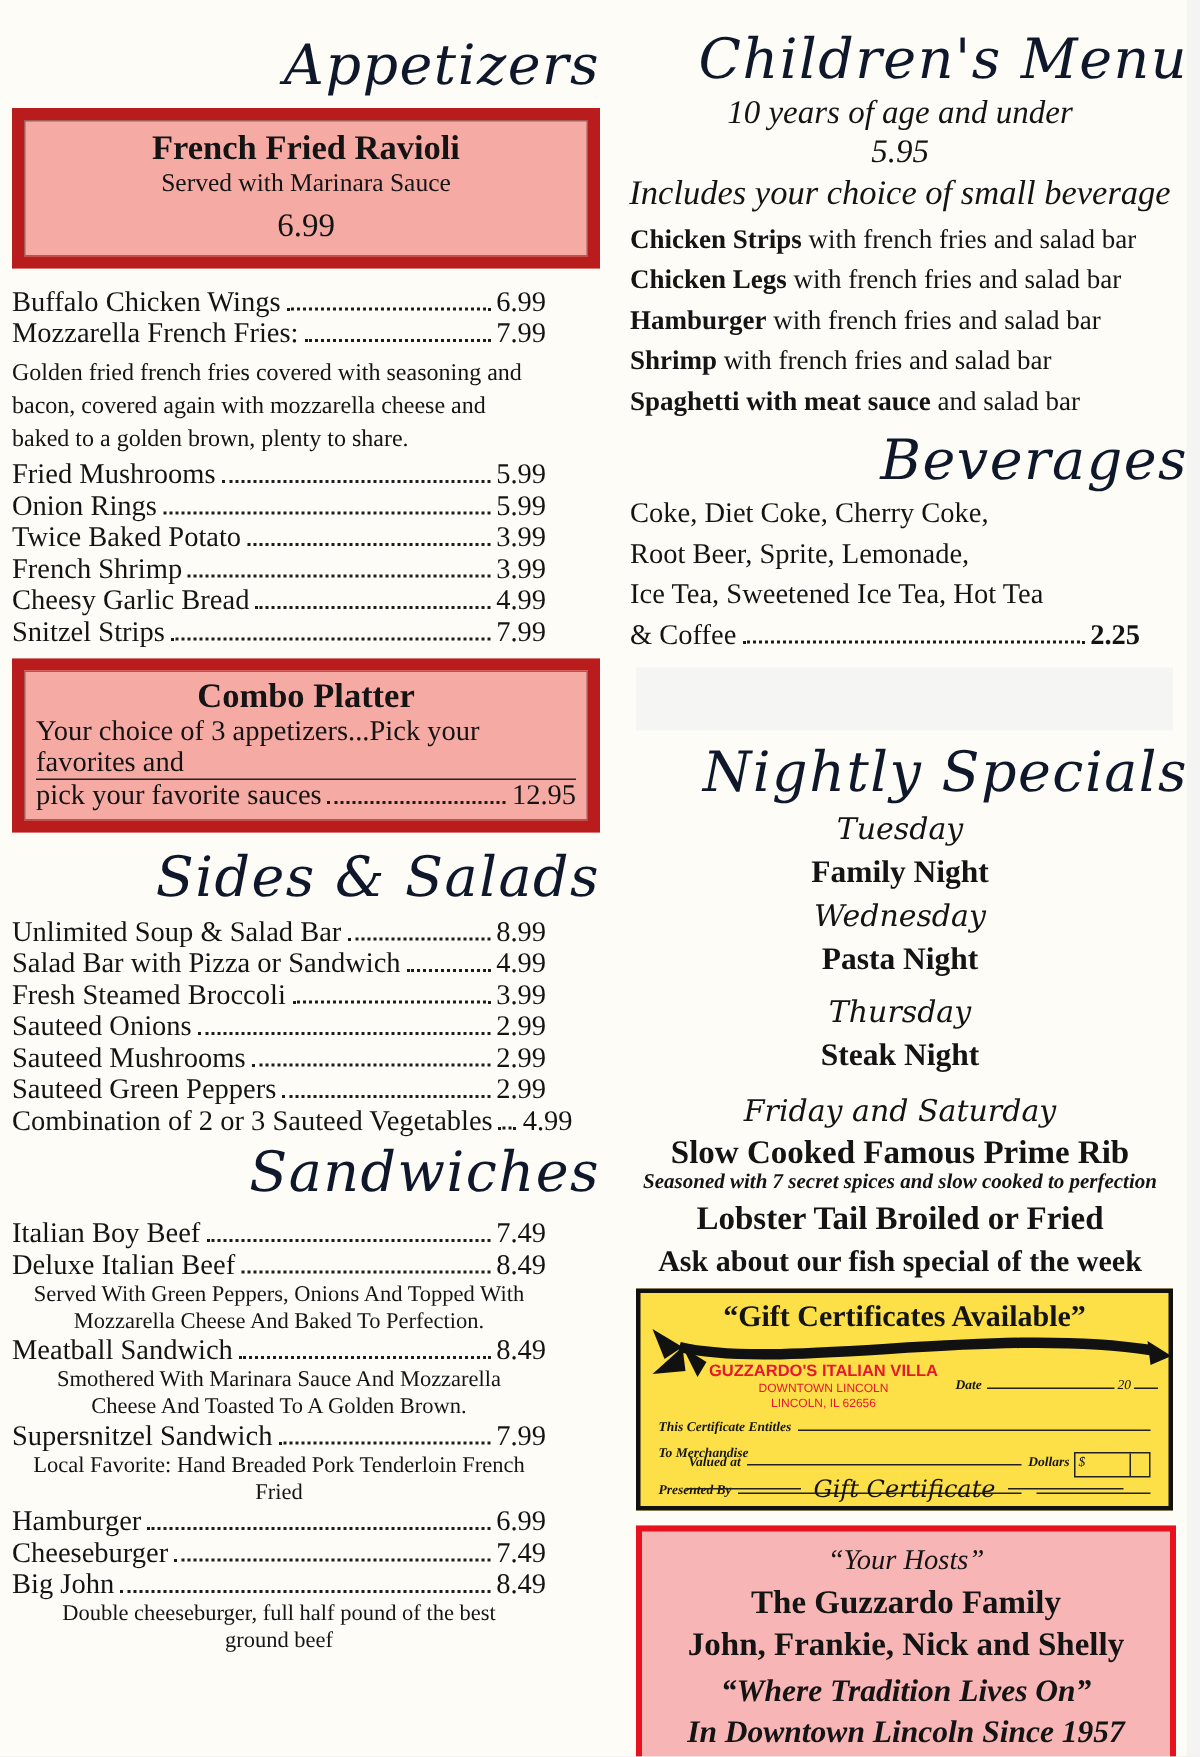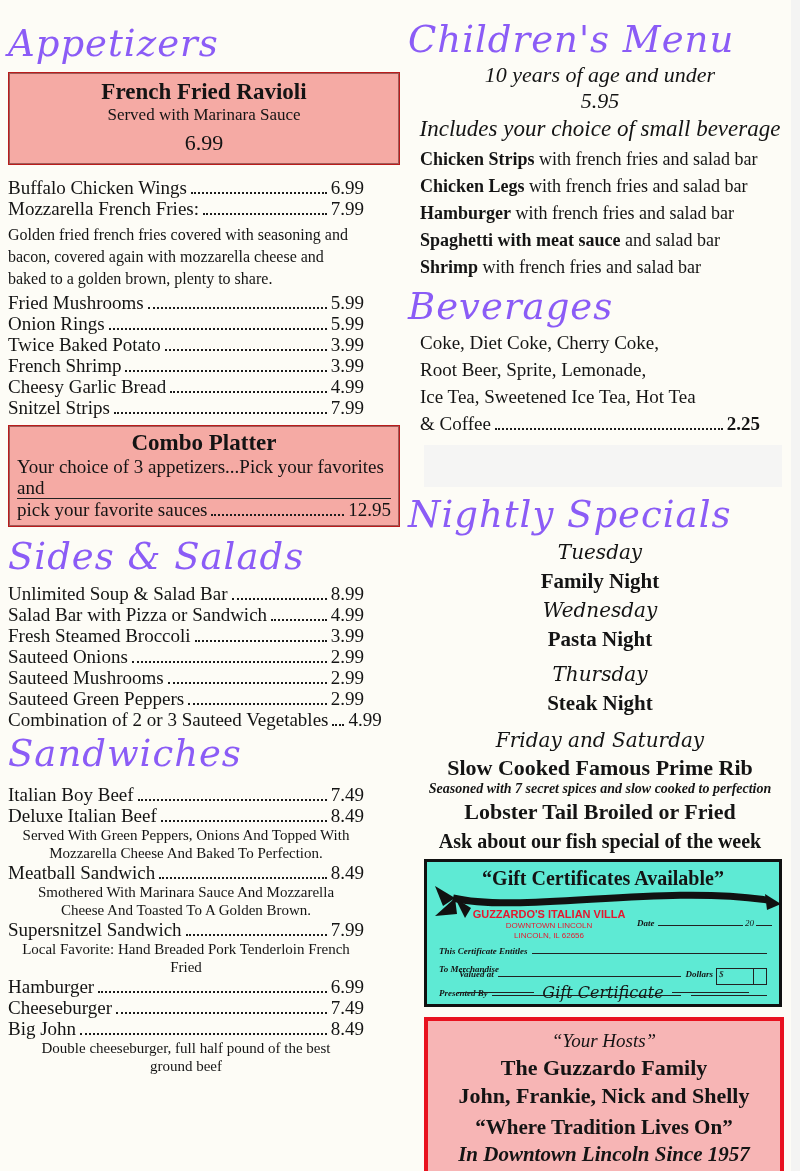--- a/index.html
+++ b/index.html
@@ -4,24 +4,24 @@
 <style>
   html,body{margin:0;padding:0;background:#e9e9e9;}
   .page{position:relative;width:800px;height:1171px;background:#fdfcf6;overflow:hidden;
         font-family:"Liberation Serif",serif;color:#141414;}
   .edge-right{position:absolute;right:0;top:0;width:9px;height:100%;background:#f4f4f3;}
   .col{position:absolute;top:0;}
   .col-left{left:8px;width:392px;}
   .col-right{left:408px;width:384px;}
 
   .script{font-family:"DejaVu Serif",serif;font-style:italic;letter-spacing:1px;}
-  .sec-title{color:#8b5cf6;text-align:left;font-size:37px;line-height:44px;font-weight:500;}
+  .sec-title{color:#0f172a;text-align:right;font-size:37px;line-height:44px;font-weight:500;}
 
   
-  .pinkbox{border:1px solid #b91c1c;background:#f5aaa4;box-shadow:inset 0 0 0 1px rgba(90,30,30,.55);}
+  .pinkbox{border:8px solid #b91c1c;background:#f5aaa4;box-shadow:inset 0 0 0 1px rgba(90,30,30,.55);}
   .featured{margin-top:6px;text-align:center;padding:6px 8px 8px;}
   .featured .fname{font-size:23px;font-weight:bold;line-height:26px;}
   .featured .fsub{font-size:17px;line-height:20px;}
   .featured .fprice{font-size:22px;line-height:26px;margin-top:5px;}
 
   .list{padding-right:36px;}
   .row{display:flex;align-items:baseline;font-size:19px;line-height:21px;}
   .nm{white-space:nowrap;}
   .leader{flex:1;border-bottom:2px dotted #1c1c1c;margin:0 4px 4px;min-width:12px;}
   .pr{white-space:nowrap;}
@@ -45,21 +45,21 @@
   .blank-area{margin:8px 10px 0 16px;height:42px;background:#f5f5f4;}
 
   .sp-day{font-family:"DejaVu Serif",serif;font-style:italic;text-align:center;font-size:20px;line-height:30px;}
   .sp-name{text-align:center;font-weight:bold;font-size:21px;line-height:28px;}
   .sp-big{text-align:center;font-weight:bold;font-size:22px;line-height:26px;}
   .sp-small{text-align:center;font-weight:bold;font-style:italic;font-size:14px;line-height:16px;}
   .sp-big2{text-align:center;font-weight:bold;font-size:22px;line-height:30px;}
   .sp-note{text-align:center;font-weight:bold;font-size:20px;line-height:28px;}
 
   
-  .cert{margin:4px 10px 0 16px;border:3px solid #111;background:#5eead4;height:142px;position:relative;}
+  .cert{margin:4px 10px 0 16px;border:3px solid #111;background:#fde047;height:142px;position:relative;}
   .cert-title{text-align:center;font-weight:bold;font-size:20px;line-height:24px;margin-top:4px;position:relative;z-index:2;}
   .ribbon{position:absolute;left:4px;top:22px;width:350px;height:40px;z-index:1;}
   .cert-co{position:absolute;left:42px;top:46px;width:160px;text-align:center;color:#e5182e;}
   .cert-co .co1{font-weight:bold;font-size:11px;line-height:13px;font-family:"Liberation Sans",sans-serif;}
   .cert-co .co2{font-size:8px;line-height:10px;font-family:"Liberation Sans",sans-serif;}
   .cert small, .clab{font-style:italic;font-weight:bold;font-size:9px;}
   .cline{border-bottom:1px solid #222;display:inline-block;}
   .cert-date{position:absolute;left:210px;top:56px;width:135px;display:flex;align-items:baseline;}
   .cert-date .clab{margin-right:3px;}
   .cert-date .l1{flex:1;border-bottom:1px solid #222;}
@@ -79,21 +79,21 @@
   .cert-presented .l2{flex:1.2;border-bottom:1px solid #222;}
   .cert-script{position:absolute;left:30px;right:30px;bottom:2px;display:flex;align-items:center;}
   .cert-script .l{flex:1;border-top:1px solid #222;}
   .cert-script .t{font-family:"DejaVu Serif",serif;font-style:italic;font-size:16px;margin:0 8px;}
 
   
   .hosts{margin:10px 8px 0 16px;border:4px solid #e8121f;background:#f7b5b5;text-align:center;padding:8px 6px 10px;}
   .hosts .h1{font-style:italic;font-size:19px;line-height:24px;}
   .hosts .h2{font-weight:bold;font-size:22px;line-height:29px;}
   .hosts .h3{font-weight:bold;font-size:22px;line-height:28px;}
-  .hosts .h4{font-weight:bold;font-size:21px;line-height:28px;margin-top:3px;}
+  .hosts .h4{font-weight:bold;font-style:italic;font-size:21px;line-height:28px;margin-top:3px;}
   .hosts .h5{font-weight:bold;font-style:italic;font-size:21px;line-height:26px;}
 
   .mt2{margin-top:2px;} .mt4{margin-top:4px;} .mt6{margin-top:6px;} .mt8{margin-top:8px;}
   .mt12{margin-top:12px;} .mt18{margin-top:18px;} .mt22{margin-top:22px;}
 </style>
 </head>
 <body>
 
 <div class="page">
   <div class="edge-right"></div>
@@ -250,22 +250,22 @@
   <div class="col col-right">
     <div class="sec-title script mt18">Children's Menu</div>
     <div class="kid-sub1">10 years of age and under</div>
     <div class="kid-sub2">5.95</div>
     <div class="kid-sub3">Includes your choice of small beverage</div>
 
     <div class="mt2">
       <div class="kid-row"><span class="kid-name">Chicken Strips</span><span> with french fries and salad bar</span></div>
       <div class="kid-row"><span class="kid-name">Chicken Legs</span><span> with french fries and salad bar</span></div>
       <div class="kid-row"><span class="kid-name">Hamburger</span><span> with french fries and salad bar</span></div>
+      <div class="kid-row"><span class="kid-name">Shrimp</span><span> with french fries and salad bar</span></div>
       <div class="kid-row"><span class="kid-name">Spaghetti with meat sauce</span><span> and salad bar</span></div>
-      <div class="kid-row"><span class="kid-name">Shrimp</span><span> with french fries and salad bar</span></div>
     </div>
 
     <div class="sec-title script mt4">Beverages</div>
     <div class="bev">
       <div>Coke, Diet Coke, Cherry Coke,</div>
       <div>Root Beer, Sprite, Lemonade,</div>
       <div>Ice Tea, Sweetened Ice Tea, Hot Tea</div>
       <div class="bev-row">
           <span class="nm">&amp; Coffee</span>
           <span class="leader"></span>

